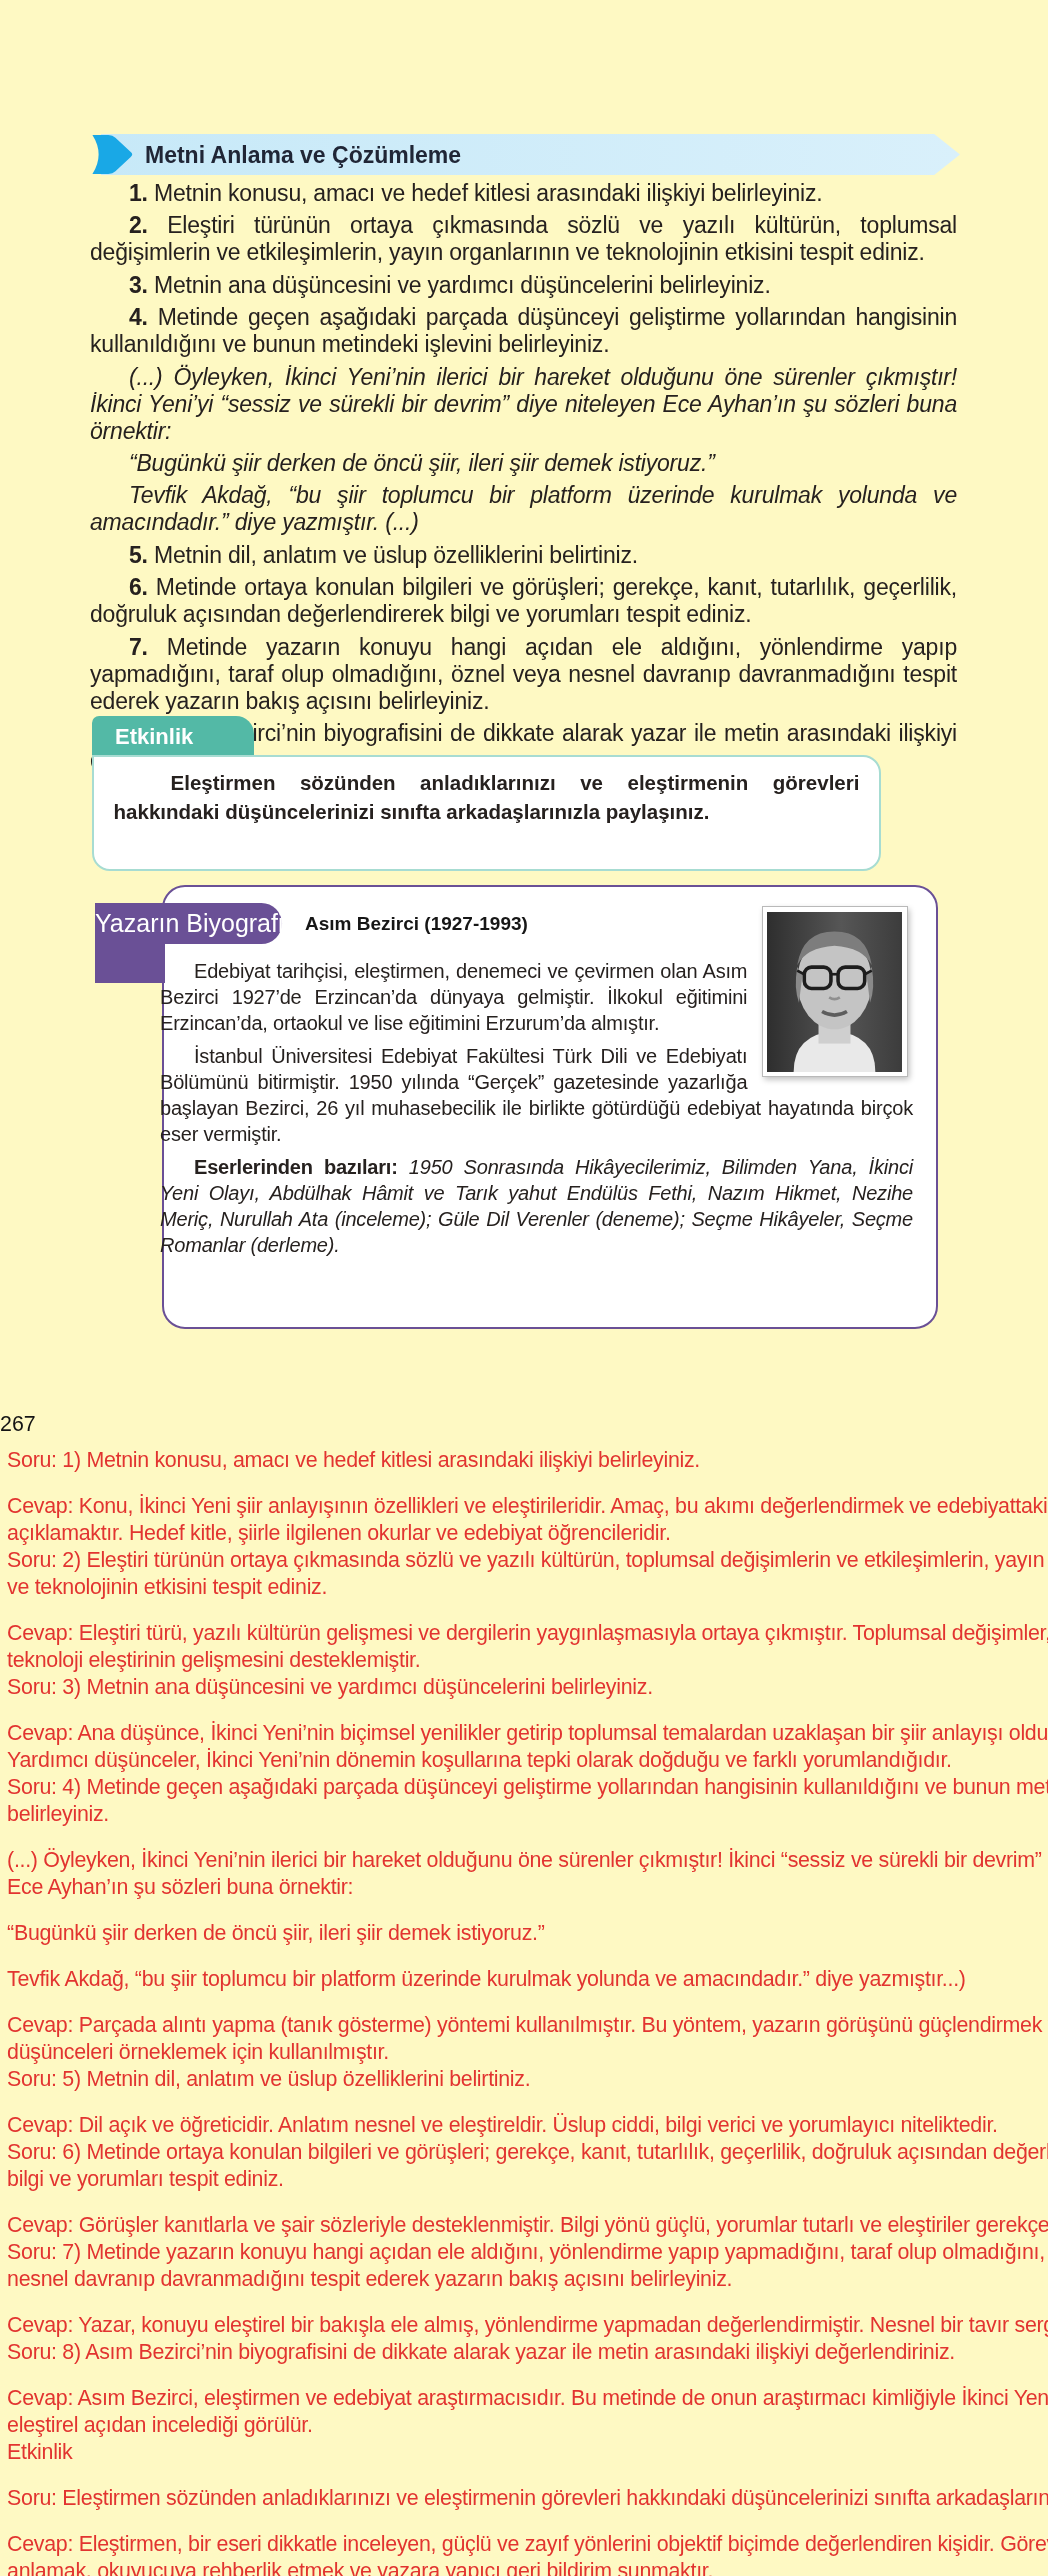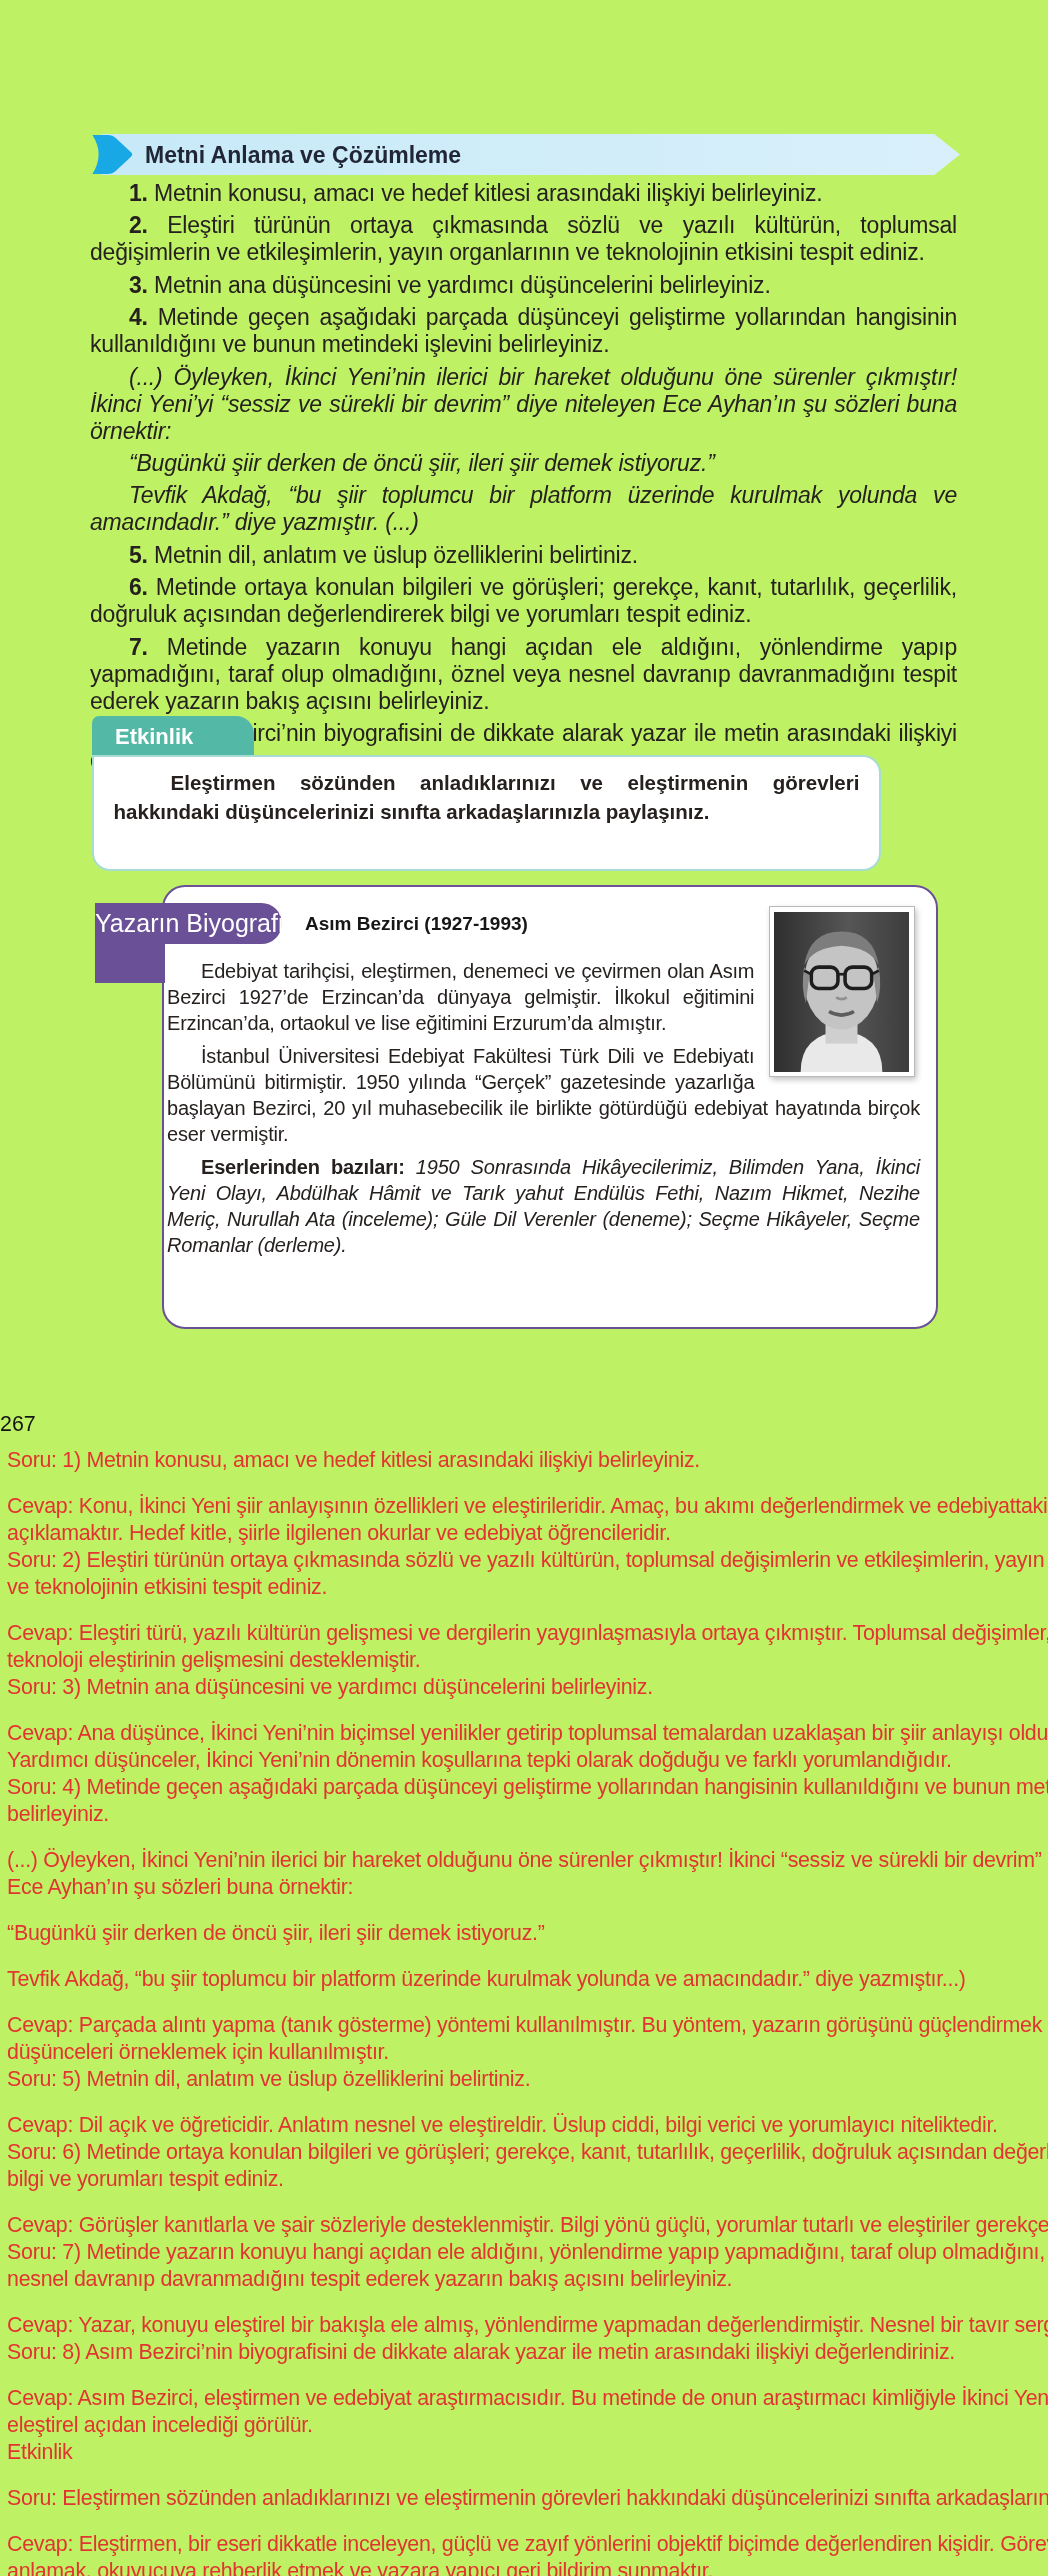--- a/index.html
+++ b/index.html
@@ -1,16 +1,16 @@
 <!DOCTYPE html>
 <html style="font-size:14.3px"><head>
 <meta charset="utf-8">
 <style>
   html,body{margin:0;padding:0;background:#ffffff;}
-  .page{position:relative;width:1049px;height:2576px;background:#bef264;overflow:hidden;
+  .page{position:relative;width:1049px;height:2576px;background:#fef9c3;overflow:hidden;
         font-family:"Liberation Sans",sans-serif;color:#26211f;}
 
   
   .banner{position:absolute;left:88px;top:134px;width:872px;height:41px;}
   .banner-bg{position:absolute;left:12.5px;top:0;right:0;bottom:0;
              background:linear-gradient(90deg,var(--banner-blue),#d9f0fb);
              clip-path:polygon(0 0,97% 0,100% 50%,97% 100%,0 100%);}
   .banner .chevron{position:absolute;left:0;top:0;}
   .banner-title{position:absolute;left:57px;top:50%;transform:translateY(-50%);
                 font-size:23px;font-weight:bold;color:#202636;white-space:nowrap;}
@@ -34,21 +34,21 @@
 
   
   .bio-box{position:absolute;left:162px;top:885px;width:776px;height:444px;
            border:2.7px solid var(--purple);border-radius:23px;box-sizing:border-box;background:#fff;}
   .bio-tall{position:absolute;left:95px;top:903px;width:70px;height:80px;background:var(--purple);}
   .bio-tab{position:absolute;left:95px;top:903px;width:187px;height:41px;background:var(--purple);
            border-radius:0 21.4px 21.4px 0;color:#fff;font-weight:normal;font-size:25px;
            line-height:41px;text-align:center;white-space:nowrap;}
   .bio-title{position:absolute;left:305px;top:903px;height:41px;line-height:41px;
              font-weight:bold;font-size:19px;color:#161616;white-space:nowrap;}
-  .bio-text{position:absolute;left:167px;top:901px;width:753px;font-size:20px;
+  .bio-text{position:absolute;left:160px;top:901px;width:753px;font-size:20px;
             line-height:26px;text-align:justify;letter-spacing:-0.2px;}
   .bpara{margin:0 0 7.1px 0;text-indent:34px;}
   .bpara:first-of-type{margin-top:57px;}
   .bpara i{font-style:italic;}
   .photo{float:right;width:146px;height:171px;margin:5.4px 5.4px 12.5px 14.3px;background:#fff;
          border:0.9px solid #b9b9b9;box-shadow:1.8px 2.7px 6.2px rgba(0,0,0,.28);
          padding:4.5px;box-sizing:border-box;}
   .photo svg{display:block;width:100%;height:100%;}
 
   
@@ -119,21 +119,21 @@
         <rect x="42" y="62" width="30" height="24" rx="8" fill="none" stroke="#1d1d1d" stroke-width="4"></rect>
         <rect x="80" y="62" width="30" height="24" rx="8" fill="none" stroke="#1d1d1d" stroke-width="4"></rect>
         <line x1="72" y1="70" x2="80" y2="70" stroke="#1d1d1d" stroke-width="3"></line>
         <line x1="42" y1="70" x2="34" y2="66" stroke="#1d1d1d" stroke-width="3"></line>
         <line x1="110" y1="70" x2="118" y2="66" stroke="#1d1d1d" stroke-width="3"></line>
         <path d="M70 96 Q76 100 82 96" fill="none" stroke="#8f8f8f" stroke-width="3"></path>
         <path d="M62 112 Q76 120 90 112" fill="none" stroke="#5d5d5d" stroke-width="4"></path>
       </svg>
     </div>
     <p class="bpara">Edebiyat tarihçisi, eleştirmen, denemeci ve çevirmen olan Asım Bezirci 1927’de Erzincan’da dünyaya gelmiştir. İlkokul eğitimini Erzincan’da, ortaokul ve lise eğitimini Erzurum’da almıştır.</p>
-    <p class="bpara">İstanbul Üniversitesi Edebiyat Fakültesi Türk Dili ve Edebiyatı Bölümünü bitirmiştir. 1950 yılında “Gerçek” gazetesinde yazarlığa başlayan Bezirci, 20 yıl muhasebecilik ile birlikte götürdüğü edebiyat hayatında birçok eser vermiştir.</p>
+    <p class="bpara">İstanbul Üniversitesi Edebiyat Fakültesi Türk Dili ve Edebiyatı Bölümünü bitirmiştir. 1950 yılında “Gerçek” gazetesinde yazarlığa başlayan Bezirci, 26 yıl muhasebecilik ile birlikte götürdüğü edebiyat hayatında birçok eser vermiştir.</p>
     <p class="bpara"><b>Eserlerinden bazıları:</b> <i>1950 Sonrasında Hikâyecilerimiz, Bilimden Yana, İkinci Yeni Olayı, Abdülhak Hâmit ve Tarık yahut Endülüs Fethi, Nazım Hikmet, Nezihe Meriç, Nurullah Ata (inceleme); Güle Dil Verenler (deneme); Seçme Hikâyeler, Seçme Romanlar (derleme).</i></p>
   </div>
 
   <div class="page-number">267</div>
 
   <div class="qa" id="qa">
       <div class="qa-para">
         <div class="qa-line">Soru: 1) Metnin konusu, amacı ve hedef kitlesi arasındaki ilişkiyi belirleyiniz.</div>
       </div>
       <div class="qa-para gap">

